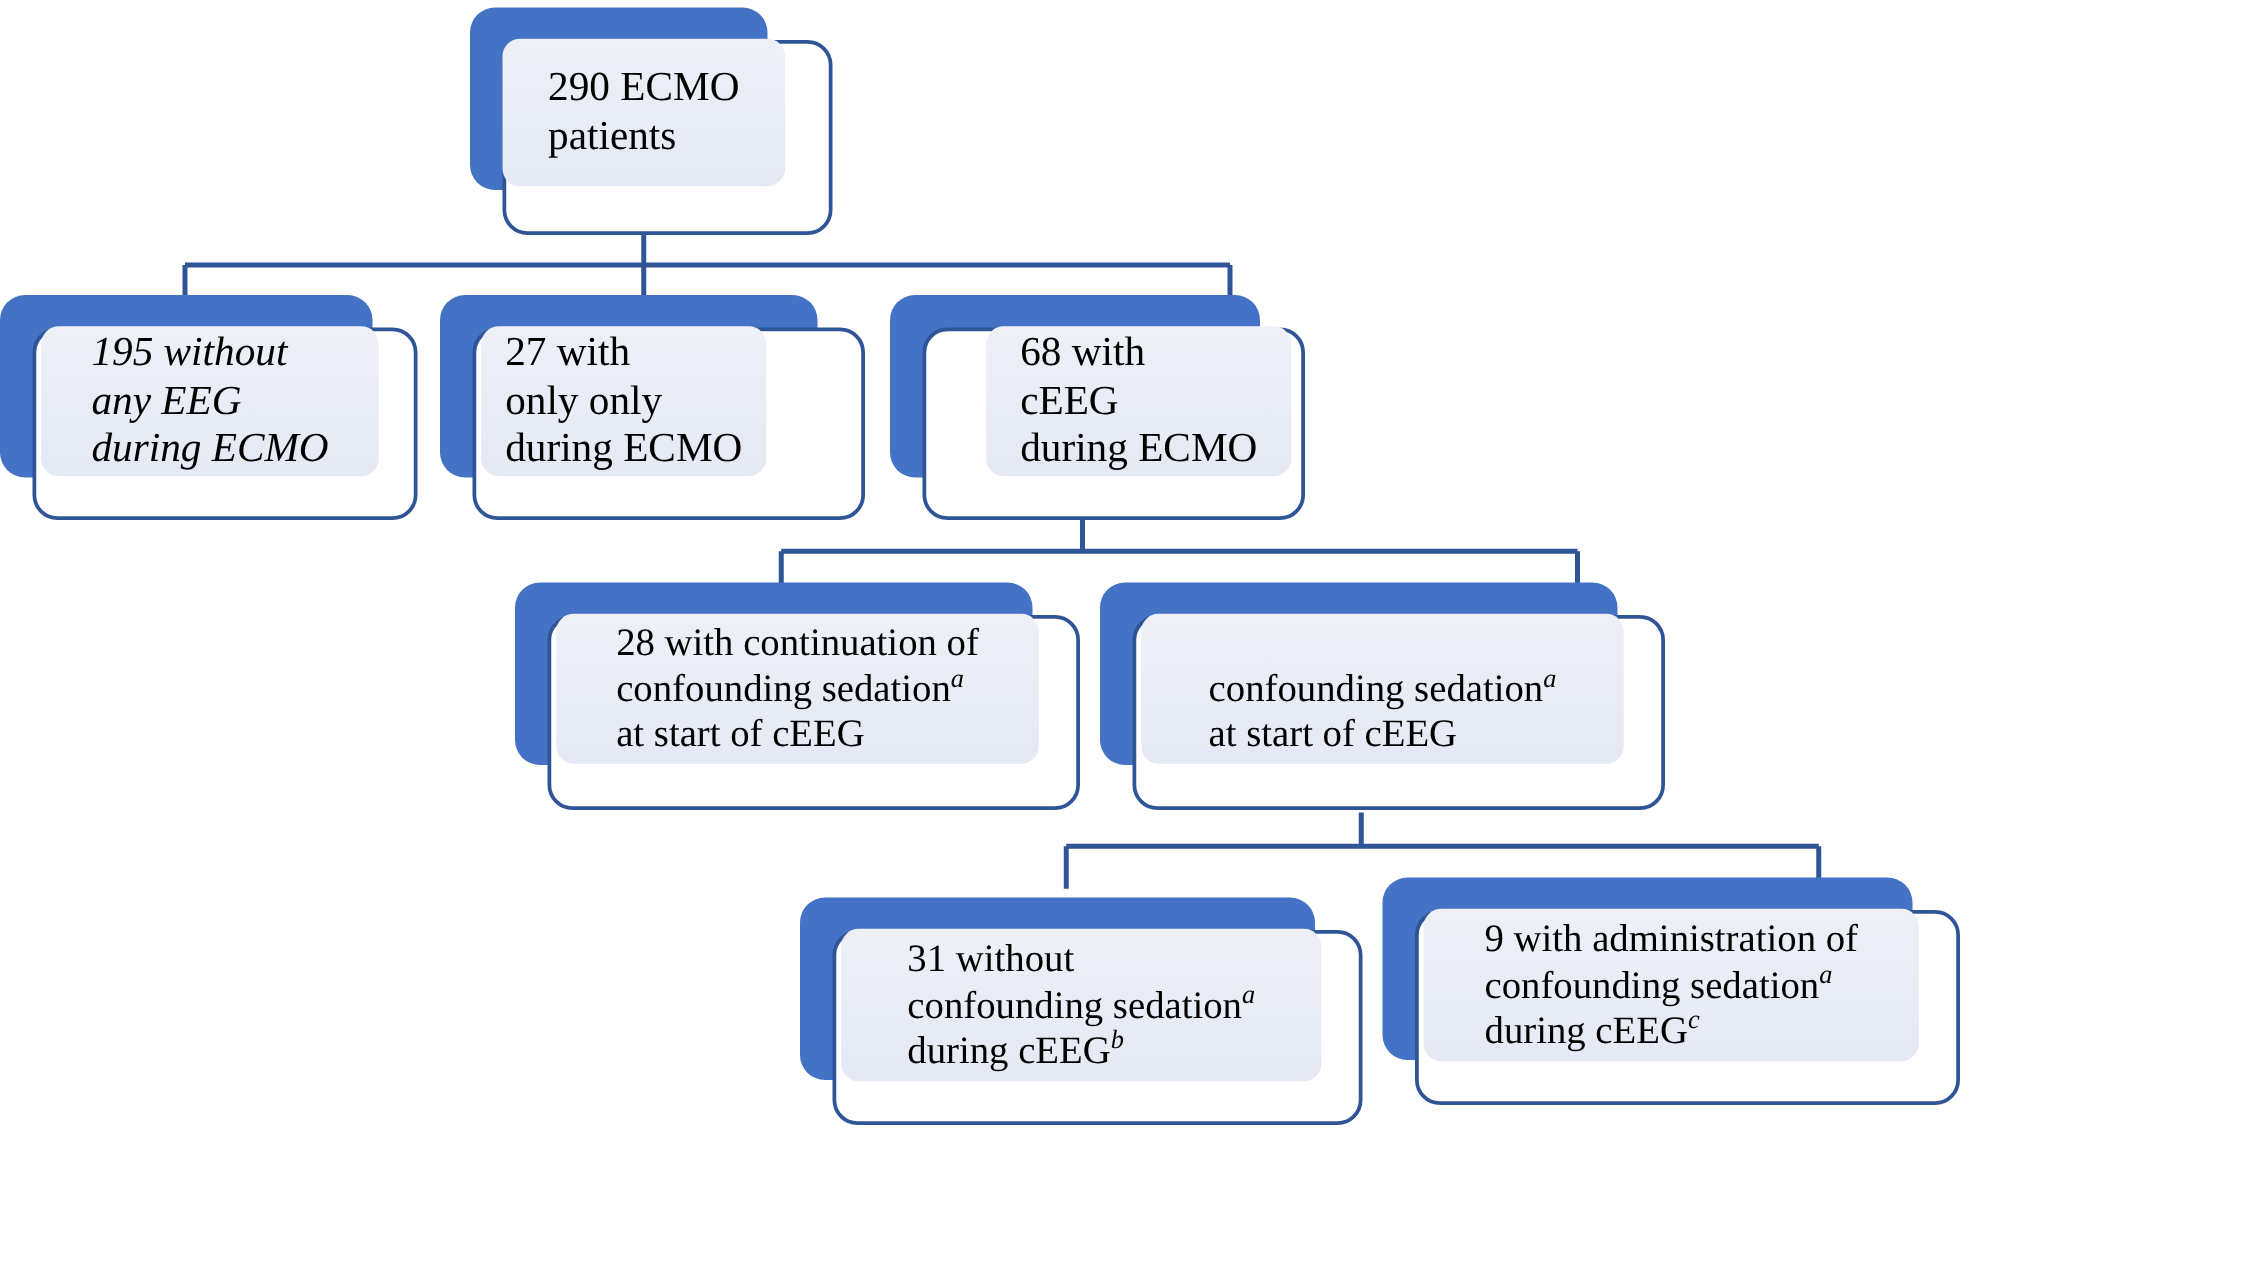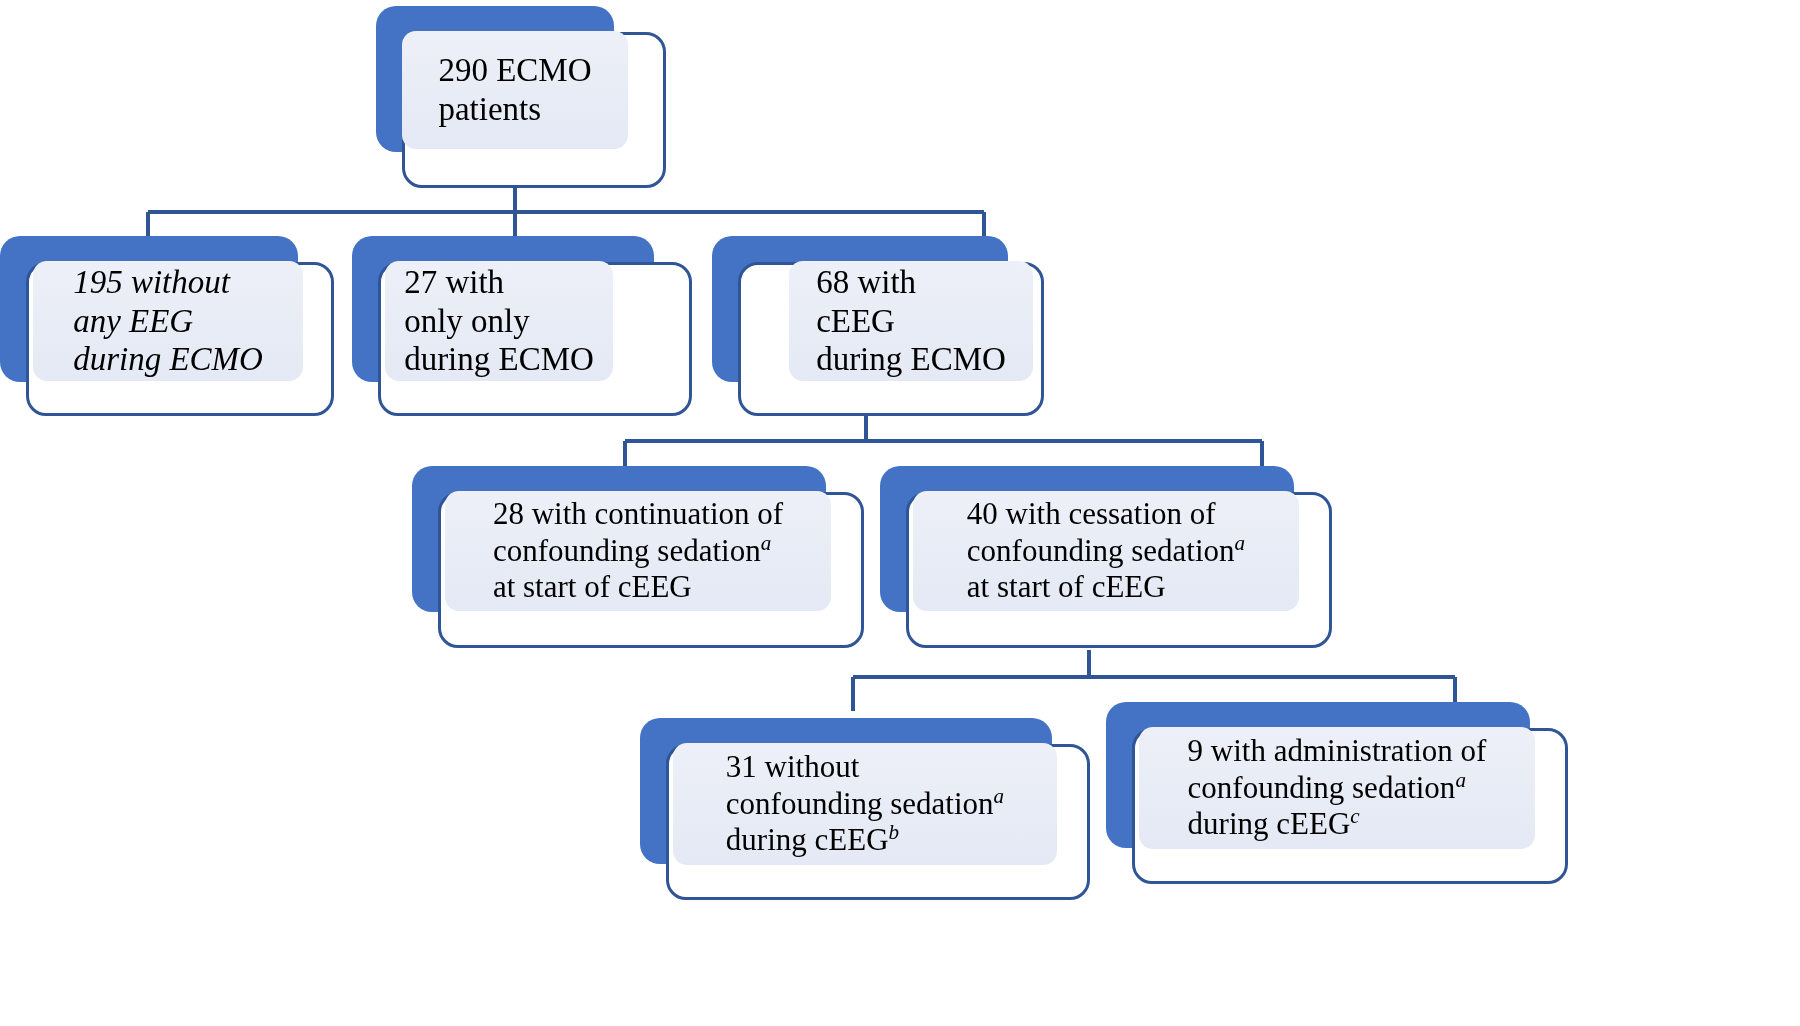--- a/index.html
+++ b/index.html
@@ -138,21 +138,21 @@
     <div class="card" style="left: 26px; top: 26px; width: 426px; height: 156px; border-color: rgb(47, 85, 151);"></div>
     <div class="panel" style="left:33px; top:25px; width:386px; height:120px;">
       <div class="label" style="font-size:31px;"><span>28 with continuation of</span><br><span>confounding sedation</span><sup>a</sup><br><span>at start of cEEG</span></div>
     </div>
   </div>
 
   <div class="node" style="left:880px; top:466px; width:452px; height:182px;">
     <div class="slab" style="width: 414px; height: 146px; background: rgb(68, 114, 196);"></div>
     <div class="card" style="left: 26px; top: 26px; width: 426px; height: 156px; border-color: rgb(47, 85, 151);"></div>
     <div class="panel" style="left:33px; top:25px; width:386px; height:120px;">
-      <div class="label" style="font-size:31px;"><span>40 with cessation of</span><br><span>confounding sedation</span><sup>a</sup><br><span>at start of cEEG</span></div>
+      <div class="label" style="font-size:31px;"><br><span>confounding sedation</span><sup>a</sup><br><span>at start of cEEG</span></div>
     </div>
   </div>
 
   <div class="node" style="left:640px; top:718px; width:450px; height:184px;">
     <div class="slab" style="width: 412px; height: 146px; background: rgb(68, 114, 196);"></div>
     <div class="card" style="left: 26px; top: 26px; width: 424px; height: 156px; border-color: rgb(47, 85, 151);"></div>
     <div class="panel" style="left:33px; top:25px; width:384px; height:122px;">
       <div class="label" style="font-size:31px;"><span>31 without</span><br><span>confounding sedation</span><sup>a</sup><br><span>during cEEG</span><sup>b</sup></div>
     </div>
   </div>

